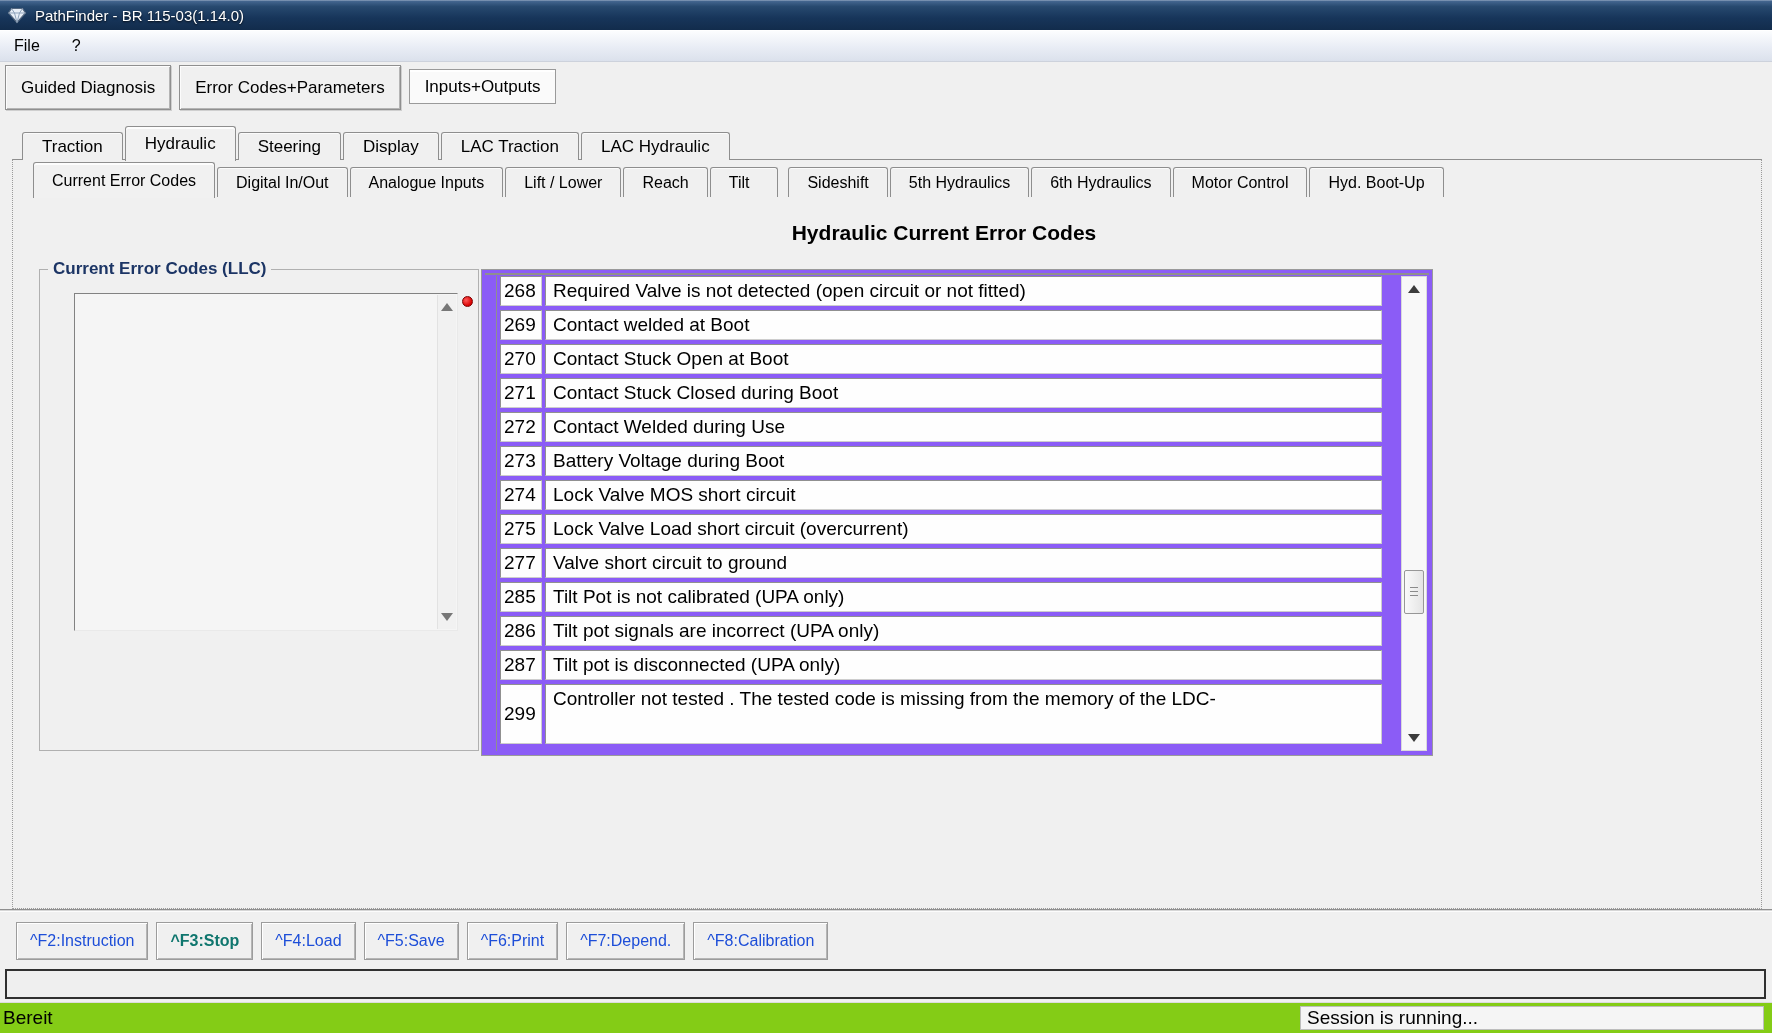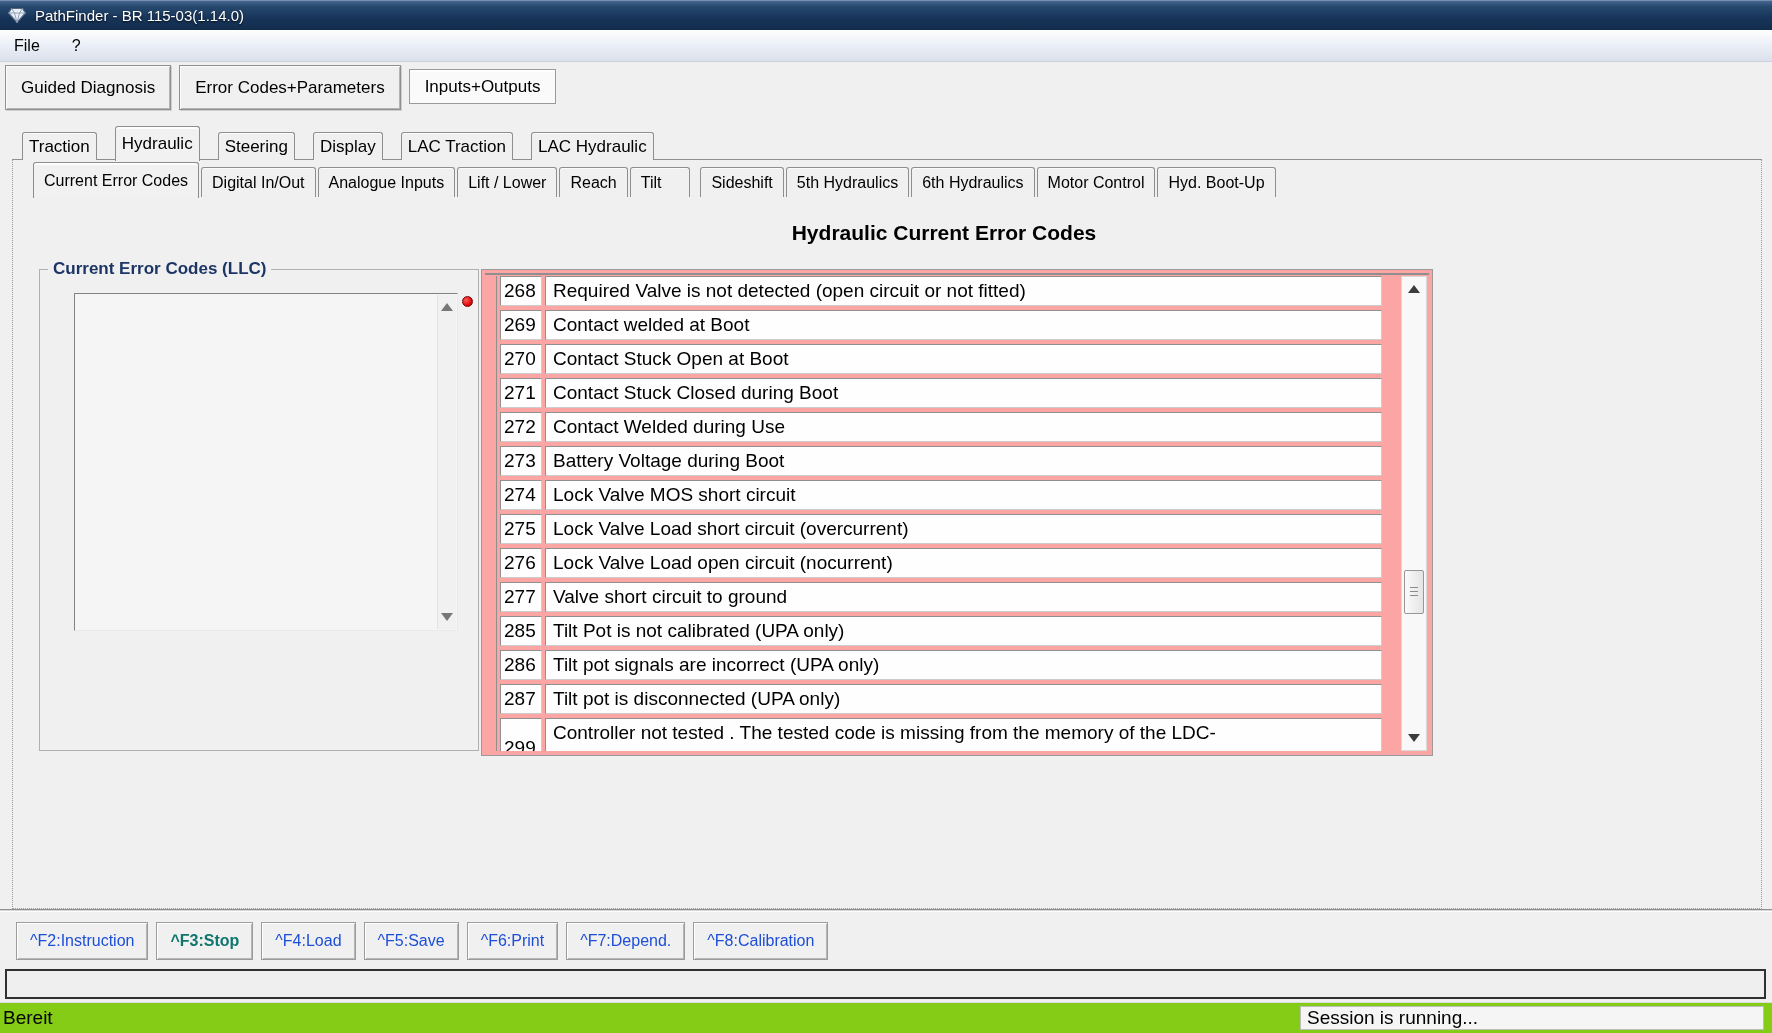--- a/index.html
+++ b/index.html
@@ -33,33 +33,33 @@
     display:flex;align-items:center;white-space:nowrap;
   }
   .tb-btn.active{
     margin-top:6px;height:35px;background:#fafafa;border-color:#9a9a9a;
     box-shadow:inset 0 2px 0 #fff;
   }
   
   .main{position:absolute;left:12px;right:10px;top:125px;bottom:124px;}
   .tabs1{display:flex;align-items:flex-end;height:35px;padding-left:10px;position:relative;z-index:2;}
   .tab{
-    height:28px;padding:0 6px;margin-right:18px;font-size:17px;
+    height:28px;padding:0 19px;margin-right:2px;font-size:17px;
     background:#f0f0f0;border:1px solid #8e8e8e;border-bottom:none;
     border-radius:3px 3px 0 0;display:flex;align-items:center;white-space:nowrap;
     box-shadow:inset 0 1px 0 #fbfbfb;
   }
   .tab.selected{height:35px;margin-bottom:-1px;z-index:3;background:#f1f1f1;box-shadow:inset 0 2px 0 #fdfdfd;}
   .frame{
     position:absolute;top:34px;left:0;right:0;bottom:0;
     border:1px dotted #9b9b9b;border-top:1px solid #8e8e8e;background:#f0f0f0;
   }
   .tabs2{display:flex;align-items:flex-end;height:37px;padding-left:20px;position:relative;}
   .tab2{
-    height:30px;padding:0 10px;margin-right:2px;font-size:16px;
+    height:30px;padding:0 18px;margin-right:2px;font-size:16px;
     background:#f0f0f0;border:1px solid #8e8e8e;border-bottom:none;
     border-radius:3px 3px 0 0;display:flex;align-items:center;white-space:nowrap;
     box-shadow:inset 0 1px 0 #fbfbfb;
   }
   .tab2.selected{height:36px;margin-bottom:-1px;background:#f1f1f1;box-shadow:inset 0 2px 0 #fdfdfd;}
   .tab2:nth-child(6){padding-right:28px;margin-right:10px;}
   .content{position:absolute;top:37px;left:0;right:0;bottom:0;}
   .heading{position:absolute;top:24px;left:468px;width:926px;text-align:center;font-size:21px;font-weight:bold;}
   
   .groupbox{position:absolute;left:26px;top:72px;width:440px;height:482px;border:1px solid #b0b0b0;}
@@ -73,21 +73,21 @@
   }
   .lb-scroll{position:absolute;right:1px;top:1px;bottom:1px;width:19px;background:#f1f1f1;border-left:1px solid #e2e2e2;}
   .arr{width:0;height:0;border-left:6px solid transparent;border-right:6px solid transparent;position:absolute;left:3px;}
   .arr.up{border-bottom:8px solid #777;top:8px;}
   .arr.down{border-top:8px solid #777;bottom:8px;}
   .red-dot{
     position:absolute;left:422px;top:26px;width:11px;height:11px;border-radius:50%;
     background:radial-gradient(circle at 35% 35%,#ff5a5a,#d80000 70%);border:1px solid #7d0000;
   }
   
-  .tablebox{position:absolute;left:468px;top:72px;width:952px;height:487px;border:1px solid #9a9a9a;background:#fca5a5;}
+  .tablebox{position:absolute;left:468px;top:72px;width:952px;height:487px;border:1px solid #9a9a9a;background:#8b5cf6;}
   .inner-topline{position:absolute;left:3px;right:3px;top:3px;height:2px;background:#8f8f8f;}
   .rows{
     position:absolute;left:14px;top:6px;right:50px;bottom:4px;overflow:hidden;
     border-left:1px solid #8f8f8f;padding-left:3px;
   }
   .trow{display:flex;gap:3px;height:30px;margin-bottom:4px;}
   .cell{
     border:1px solid;border-color:#909090 #cdcdcd #cdcdcd #909090;background:#fefefe;
     font-size:19px;display:flex;align-items:center;overflow:hidden;white-space:nowrap;
   }
@@ -291,28 +291,20 @@
               <div class="trow">
               <div class="cell code">
                   <span>275</span>
                 </div>
               <div class="cell desc">
                   <span>Lock Valve Load short circuit (overcurrent)</span>
                 </div>
             </div>
               <div class="trow">
               <div class="cell code">
-                  <span>276</span>
-                </div>
-              <div class="cell desc">
-                  <span>Lock Valve Load open circuit (nocurrent)</span>
-                </div>
-            </div>
-              <div class="trow">
-              <div class="cell code">
                   <span>277</span>
                 </div>
               <div class="cell desc">
                   <span>Valve short circuit to ground</span>
                 </div>
             </div>
               <div class="trow">
               <div class="cell code">
                   <span>285</span>
                 </div>

